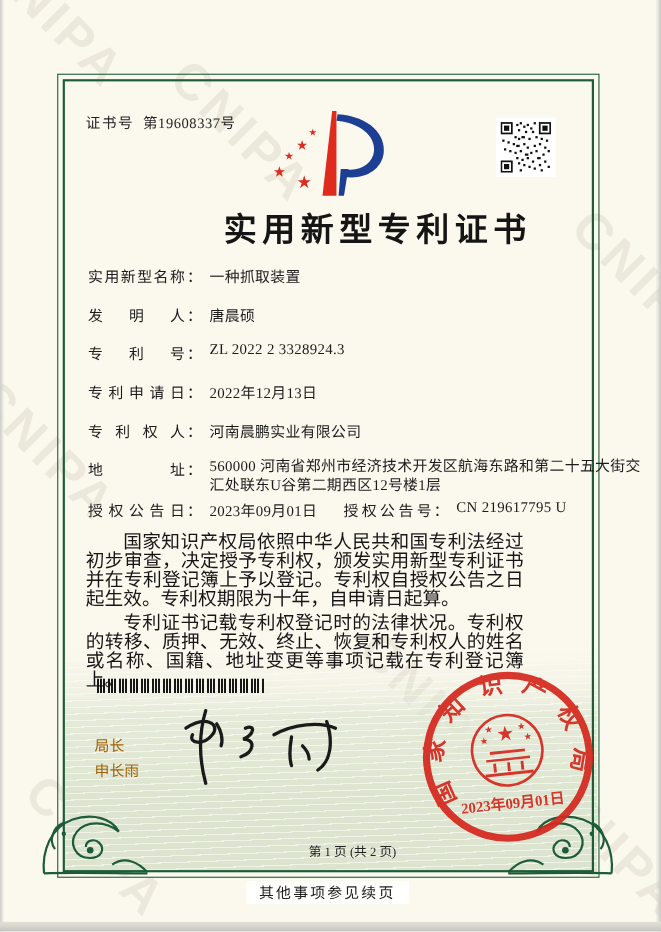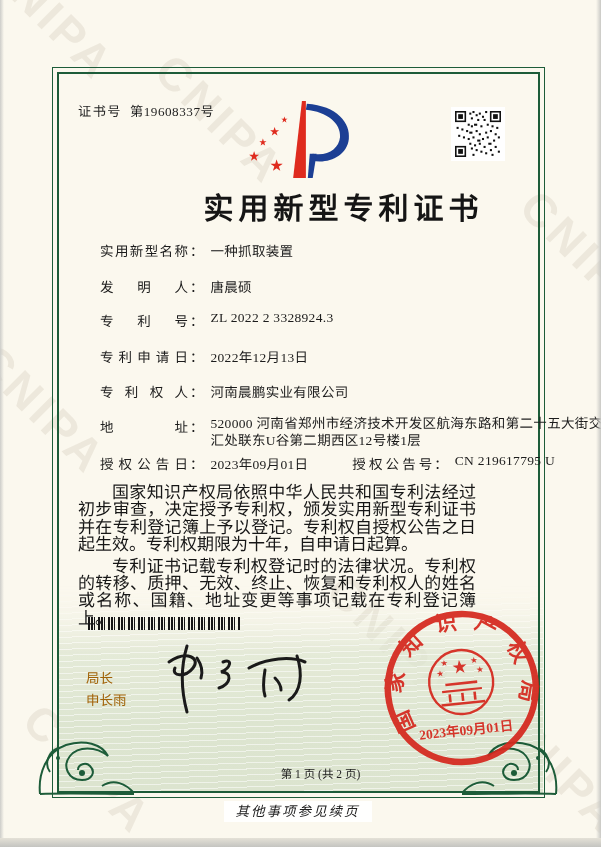--- a/index.html
+++ b/index.html
@@ -34,21 +34,21 @@
   
   .cert-no{position:absolute;left:78px;top:101px;font-size:13.2px;letter-spacing:1.5px;z-index:10;}
   .cert-no .num{margin-left:8px;letter-spacing:0.5px;}
   .logo{position:absolute;left:240px;top:96px;width:120px;height:84px;z-index:10;}
   .qr-box{position:absolute;left:451px;top:107px;width:54px;height:54px;background:#fff;
     display:flex;align-items:center;justify-content:center;z-index:10;}
   .title{position:absolute;left:52px;top:184px;width:583px;text-align:center;
     font-size:30px;font-weight:bold;letter-spacing:5px;color:#151515;z-index:10;}
   
   .f-row{position:absolute;left:80px;display:flex;font-size:13.5px;color:#1c1c1c;z-index:10;align-items:flex-start;}
-  .f-label{width:88px;text-align:justify;text-align-last:justify;flex:none;margin-left:20px;}
+  .f-label{width:88px;text-align:justify;text-align-last:justify;flex:none;}
   .f-colon{flex:none;margin:0 7px 0 2px;}
   .f-value{letter-spacing:0.3px;}
   .f-value.addr{width:392px;line-height:16.8px;text-align:justify;}
   .grp2{display:flex;margin-left:24px;}
   .grp2 .f-label{width:80px;}
   
   .body-text{position:absolute;left:78px;top:484px;width:398px;z-index:10;}
   .body-text p{margin:0 0 4px 0;font-size:17px;line-height:17.4px;text-align:justify;
     text-indent:2em;color:#161616;}
   
@@ -58,21 +58,21 @@
     font-family:"Liberation Sans","DejaVu Sans",sans-serif;font-size:13.5px;line-height:22px;color:#a16207;}
   .signature{position:absolute;left:153px;top:638px;z-index:11;}
   .seal{position:absolute;left:382px;top:608px;z-index:12;transform:rotate(-6deg);opacity:0.93;}
   .page-num{position:absolute;left:52px;top:765px;width:491px;text-align:center;
     font-size:11.5px;color:#222;z-index:10;padding-left:23px;}
   .flourish{position:absolute;z-index:8;}
   .flourish.fl-left{left:36px;top:736px;}
   .flourish.fl-right{left:460px;top:736px;transform:scaleX(-1);}
   .footer-note{position:absolute;left:52px;top:800px;width:491px;text-align:center;z-index:10;}
   .footer-note span{background:rgba(255,255,255,0.92);padding:3px 12px;font-size:13.5px;
-    letter-spacing:2px;color:#222;font-style:italic;}
+    letter-spacing:2px;color:#222;}
 </style>
 </head>
 <body>
 
 <div class="page">
 
   <span class="wm" style="left:-30px;top:-12px;">CNIPA</span>
   <span class="wm" style="left:140px;top:92px;">CNIPA</span>
   <span class="wm" style="left:505px;top:228px;">CNIPA</span>
   <span class="wm" style="left:-38px;top:382px;">CNIPA</span>
@@ -195,21 +195,21 @@
       <span class="f-value">2022年12月13日</span>
   </div>
   <div class="f-row" style="top:381px;">
     <span class="f-label">专利权人</span>
       <span class="f-colon">：</span>
       <span class="f-value">河南晨鹏实业有限公司</span>
   </div>
   <div class="f-row" style="top:416px;">
     <span class="f-label">地址</span>
       <span class="f-colon">：</span>
-      <span class="f-value addr">520000 河南省郑州市经济技术开发区航海东路和第二十五大街交汇处联东U谷第二期西区12号楼1层</span>
+      <span class="f-value addr">560000 河南省郑州市经济技术开发区航海东路和第二十五大街交汇处联东U谷第二期西区12号楼1层</span>
   </div>
   <div class="f-row" style="top:453px;">
     <span class="f-label">授权公告日</span>
       <span class="f-colon">：</span>
       <span class="f-value">2023年09月01日</span>
     <span class="grp2">
       <span class="f-label">授权公告号</span>
         <span class="f-colon">：</span>
         <span class="f-value">CN 219617795 U</span>
     </span>

